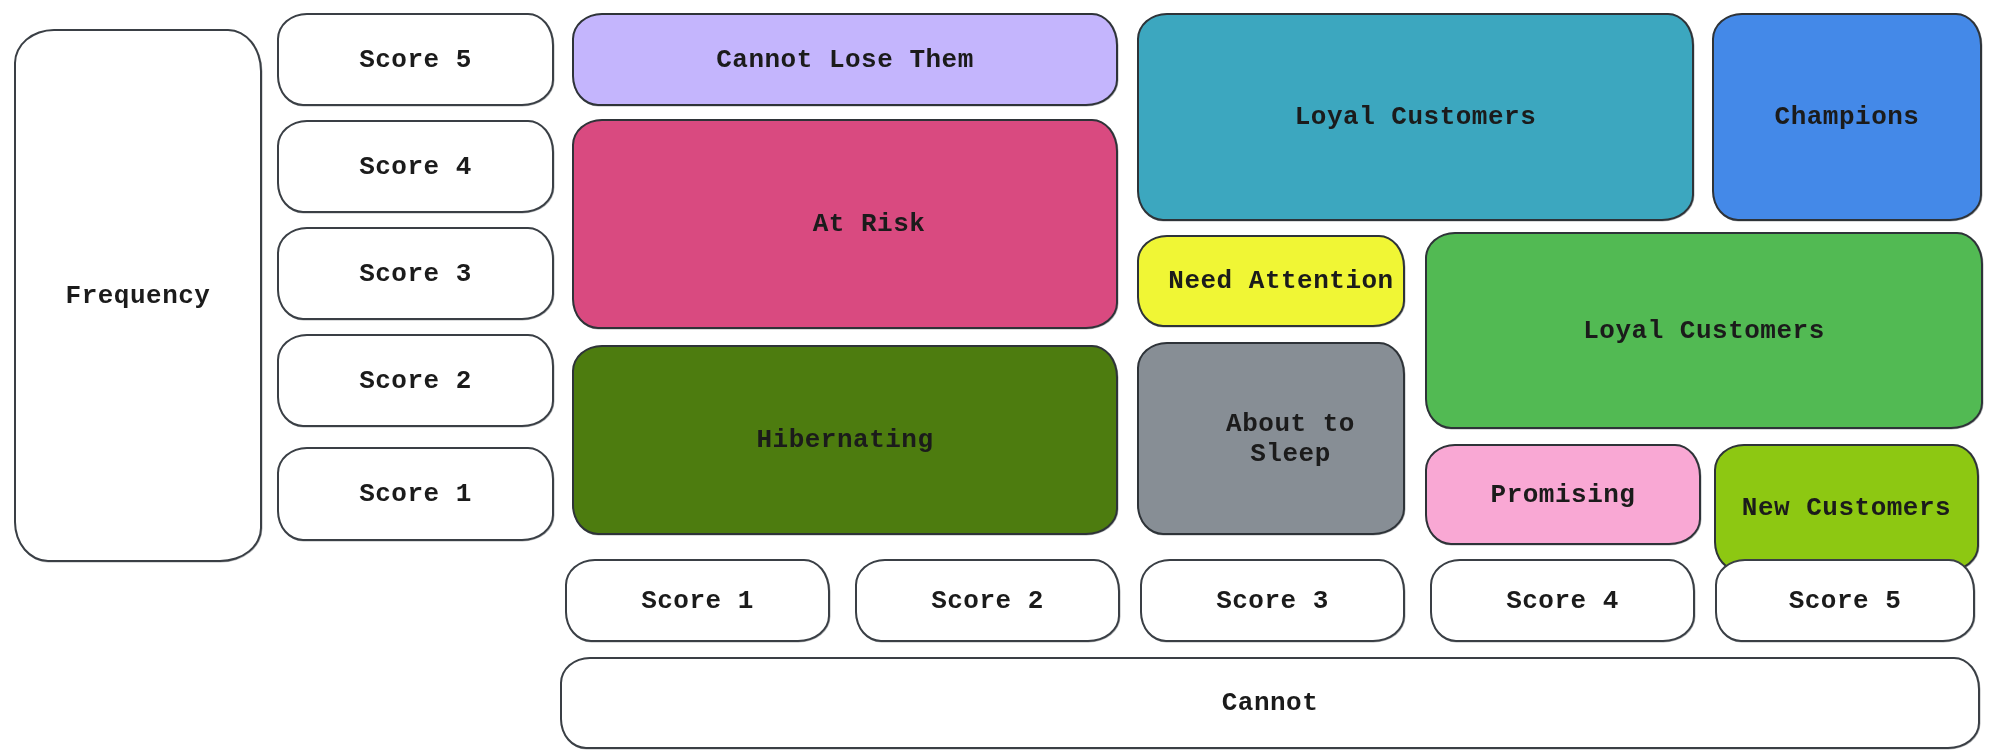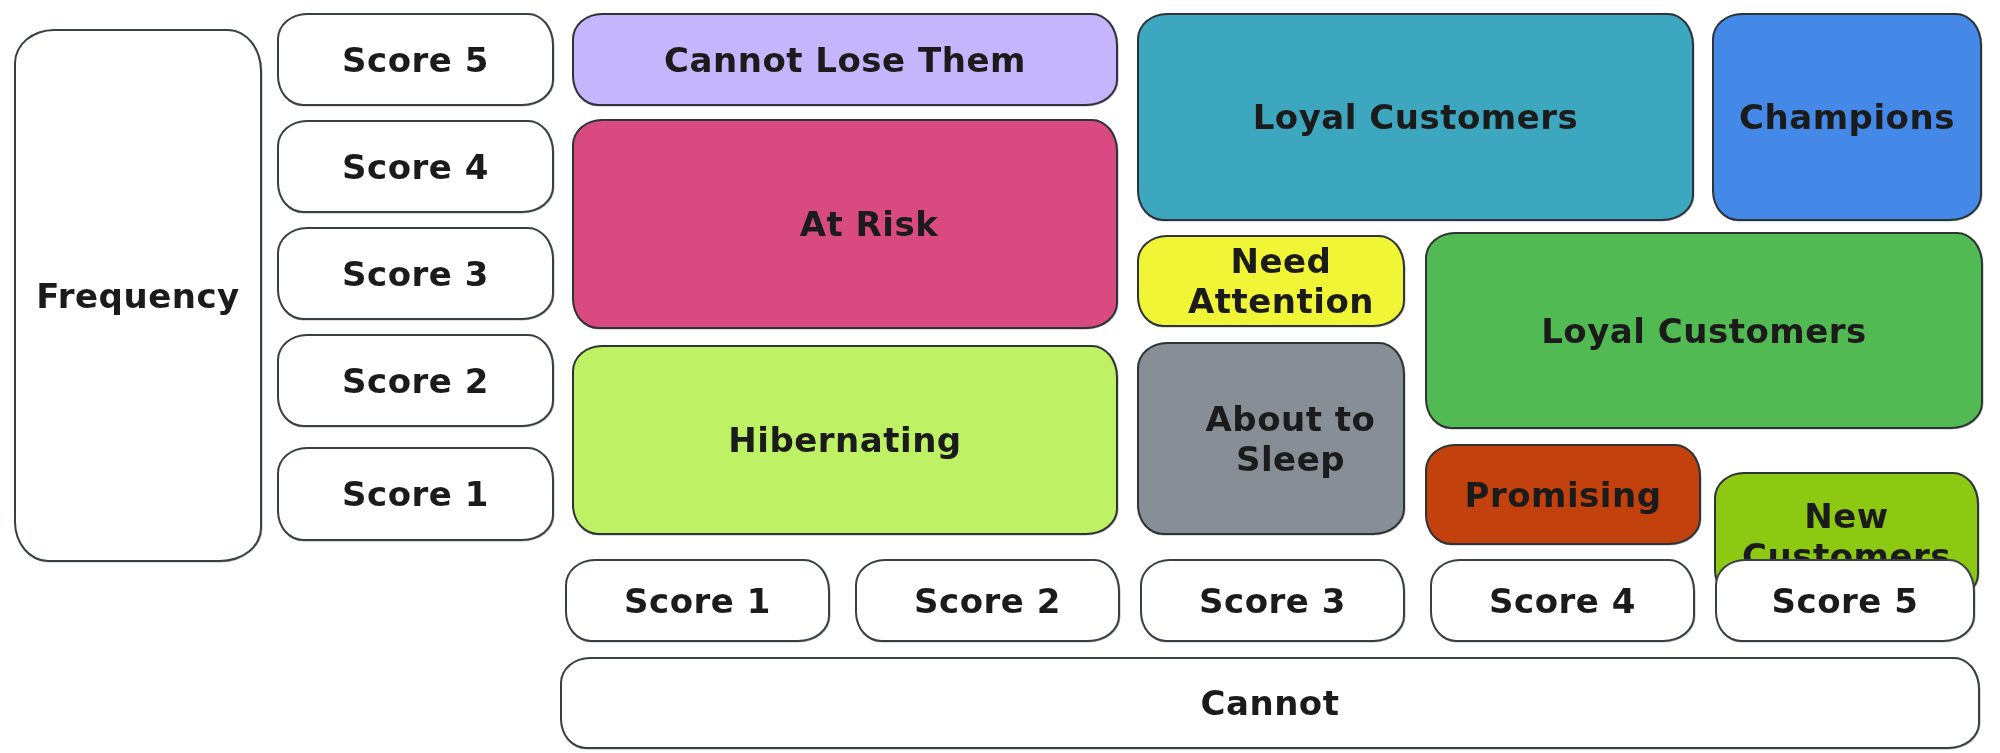--- a/index.html
+++ b/index.html
@@ -13,27 +13,28 @@
   }
   .box {
     position: absolute;
     box-sizing: border-box;
     display: flex;
     align-items: center;
     justify-content: center;
     text-align: center;
     border: 2.5px solid #3a3f45;
     color: #1b1b1b;
-    font-size: 34px;
+    font-size: 26px;
     font-weight: 600;
     letter-spacing: 0.5px;
     background: #ffffff;
     
     border-radius: 30px 26px 32px 26px / 26px 32px 26px 30px;
     box-shadow: 0.5px 0.5px 0 0 rgba(90,95,100,0.45);
+    font-family: Liberation Mono, monospace;
   }
   .box.tall   { border-radius: 40px 34px 42px 34px / 34px 42px 34px 40px; }
   .box.seg    { border-color: #2e3338; }
   .label-text { pointer-events: none; }
 </style>
 </head>
 <body>
 
 <div class="canvas">
 
@@ -58,21 +59,21 @@
   </div>
 
   <div class="box seg" style="left: 572px; top: 13px; width: 546px; height: 93px; background: #c4b5fd;">
     <span class="label-text">Cannot Lose Them</span>
   </div>
 
   <div class="box seg" style="left: 572px; top: 119px; width: 546px; height: 210px; background: rgb(217, 74, 128); padding-left: 48px;">
     <span class="label-text">At Risk</span>
   </div>
 
-  <div class="box seg" style="left: 572px; top: 345px; width: 546px; height: 190px; background: #bef264;">
+  <div class="box seg" style="left: 572px; top: 345px; width: 546px; height: 190px; background: #4d7c0f;">
     <span class="label-text">Hibernating</span>
   </div>
 
   <div class="box seg" style="left: 1137px; top: 13px; width: 557px; height: 208px; background: rgb(60, 167, 191);">
     <span class="label-text">Loyal Customers</span>
   </div>
 
   <div class="box seg" style="left: 1712px; top: 13px; width: 270px; height: 208px; background: rgb(68, 137, 232);">
     <span class="label-text">Champions</span>
   </div>
@@ -82,25 +83,25 @@
   </div>
 
   <div class="box seg" style="left: 1137px; top: 342px; width: 268px; height: 193px; background: rgb(135, 142, 149); padding-left: 39px;">
     <span class="label-text">About to Sleep</span>
   </div>
 
   <div class="box seg" style="left: 1425px; top: 232px; width: 558px; height: 197px; background: rgb(82, 186, 83);">
     <span class="label-text">Loyal Customers</span>
   </div>
 
-  <div class="box seg" style="left: 1425px; top: 444px; width: 276px; height: 101px; background: #c2410c; text-align: right;">
+  <div class="box seg" style="left: 1425px; top: 444px; width: 276px; height: 101px; background: #f9a8d4; text-align: right;">
     <span class="label-text">Promising</span>
   </div>
 
-  <div class="box seg" style="left: 1714px; top: 444px; width: 265px; height: 128px; background: rgb(141, 200, 18); margin-top: 28px;">
+  <div class="box seg" style="left: 1714px; top: 444px; width: 265px; height: 128px; background: rgb(141, 200, 18);">
     <span class="label-text">New Customers</span>
   </div>
 
   <div class="box" style="left:565px; top:559px; width:265px; height:83px;">
     <span class="label-text">Score 1</span>
   </div>
   <div class="box" style="left:855px; top:559px; width:265px; height:83px;">
     <span class="label-text">Score 2</span>
   </div>
   <div class="box" style="left:1140px; top:559px; width:265px; height:83px;">

